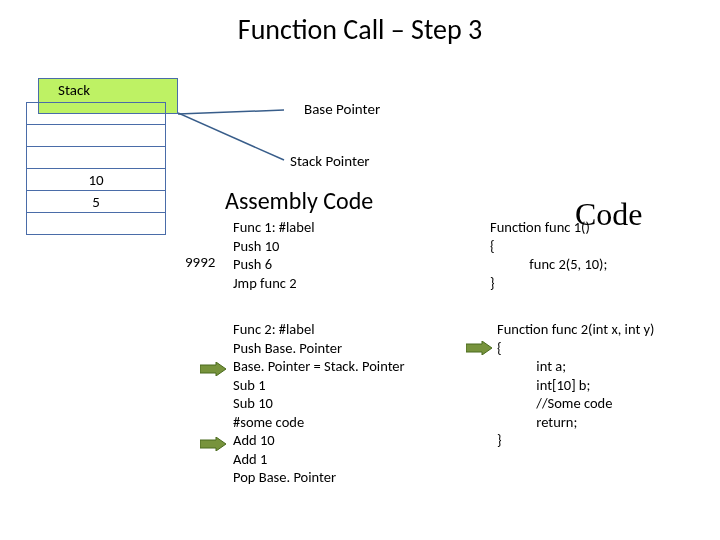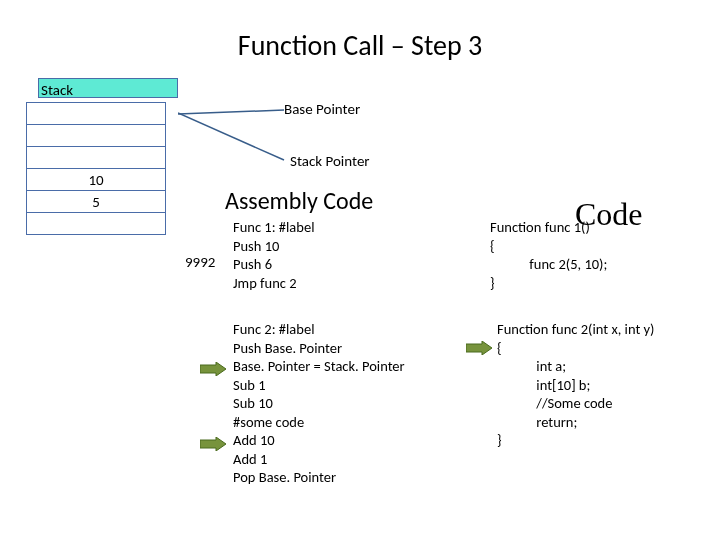--- a/index.html
+++ b/index.html
@@ -9,32 +9,31 @@
     background: #fff;
     font-family: Calibri, Arial, sans-serif;
     position: relative;
     overflow: hidden;
   }
   .title {
     text-align: center;
     font-size: 28px;
     padding-top: 12px;
     color: #000;
-    margin-top: 16px;
   }
   .stack-label-box {
     position: absolute;
     left: 38px;
     top: 78px;
     width: 140px;
-    height: 20px;
+    height: 36px;
     border: 1px solid #4a6ca8;
     font-size: 15px;
-    padding: 2px 2px;
-    background: #5eead4;
+    padding: 2px 19px;
+    background: #bef264;
   }
   .stack-table {
     position: absolute;
     left: 26px;
     top: 102px;
     width: 140px;
     border: 1px solid #4a6ca8;
     border-top: none;
   }
   .stack-row {
@@ -103,21 +102,21 @@
 
 <div class="stack-side" style="top:253px">9992</div>
 
 <svg class="connector" style="left:178px; top:100px" width="110" height="20">
   <line x1="0" y1="14" x2="106" y2="10" stroke="#385d8a" stroke-width="1.5"></line>
 </svg>
 <svg class="connector" style="left:178px; top:110px" width="110" height="60">
   <line x1="0" y1="3" x2="106" y2="50" stroke="#385d8a" stroke-width="1.5"></line>
 </svg>
 
-<div class="pointer-label" style="left:284px; top:100px">Base Pointer</div>
+<div class="pointer-label" style="left:304px; top:100px">Base Pointer</div>
 <div class="pointer-label" style="left:290px; top:152px">Stack Pointer</div>
 
 <div class="heading-asm">Assembly Code</div>
 <div class="heading-code">Code</div>
 
 <div class="code-block" style="left:233px; top:218px">Func 1: #label
 Push 10
 Push 6
 Jmp func 2</div>
 <div class="code-block" style="left:490px; top:218px">Function func 1()

